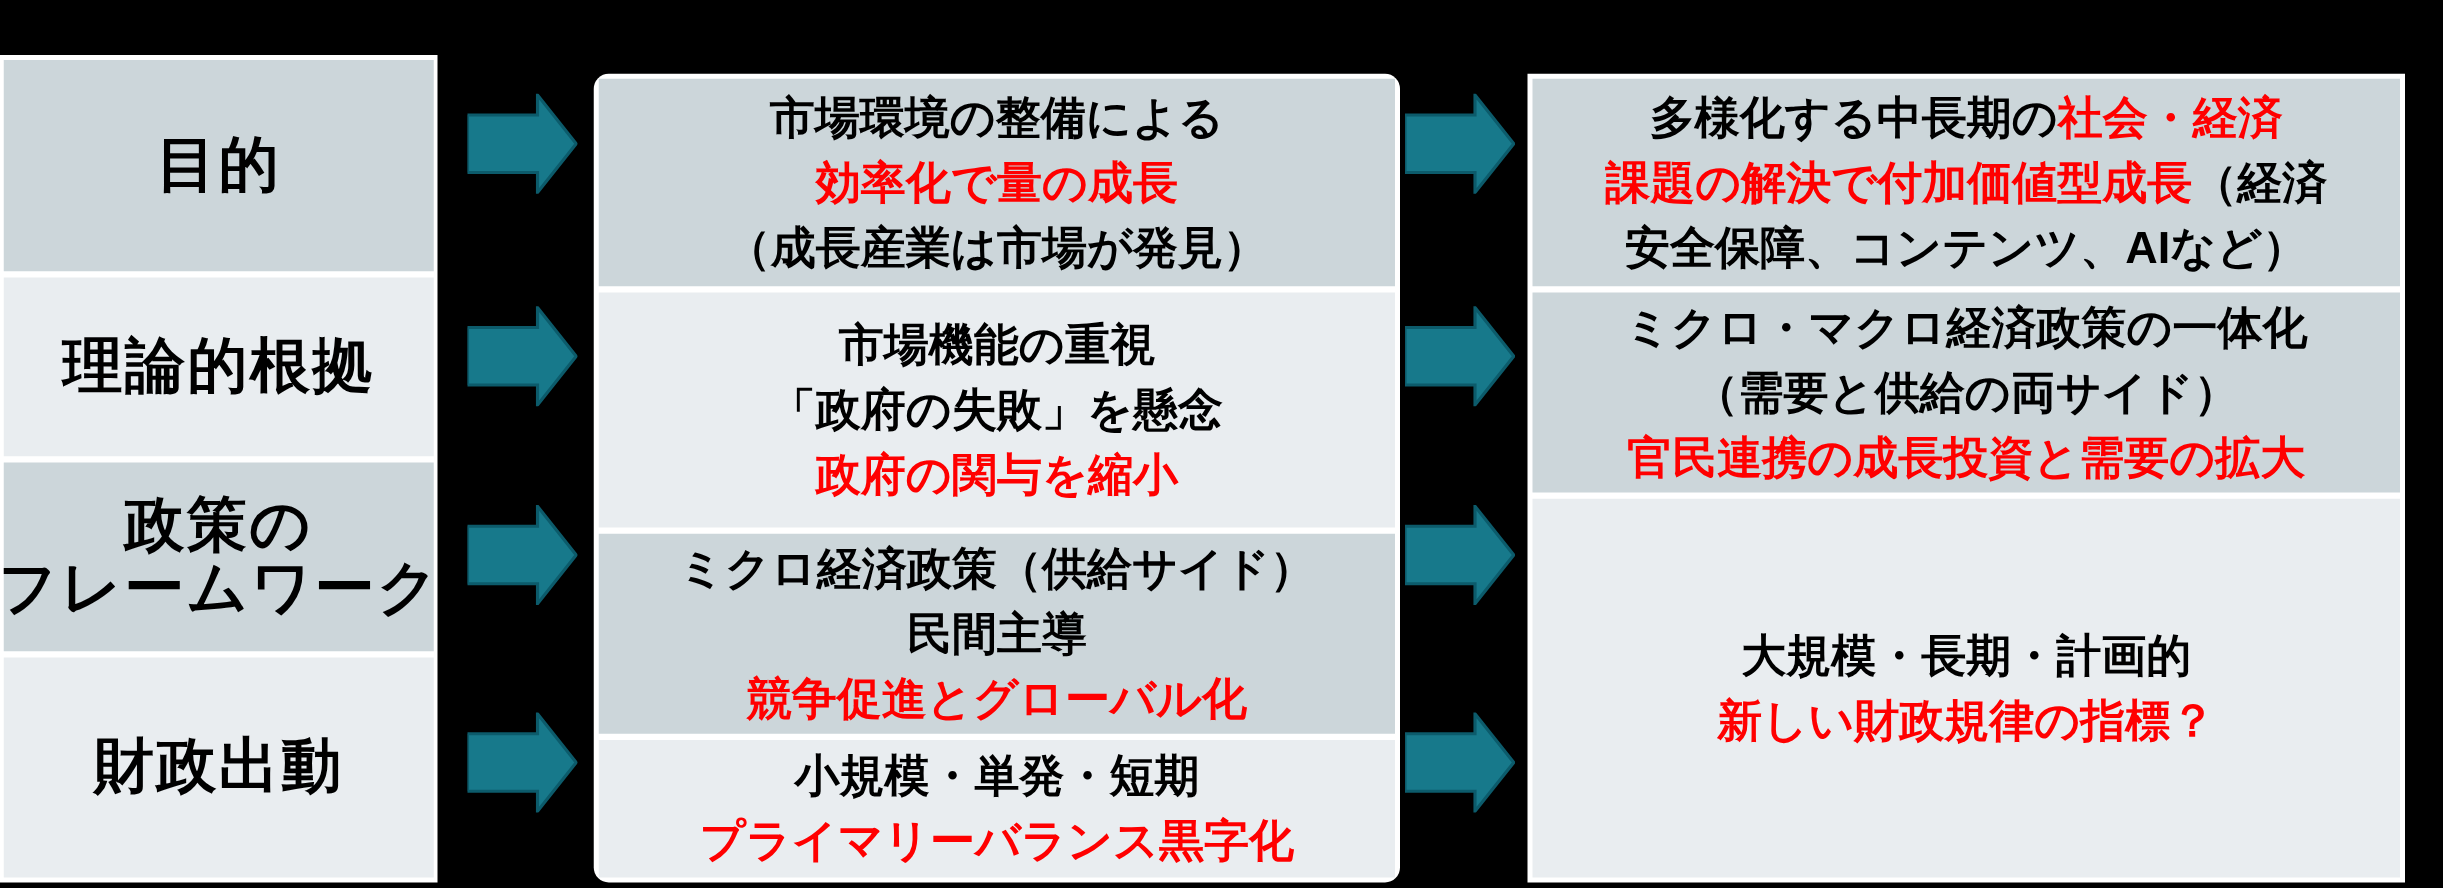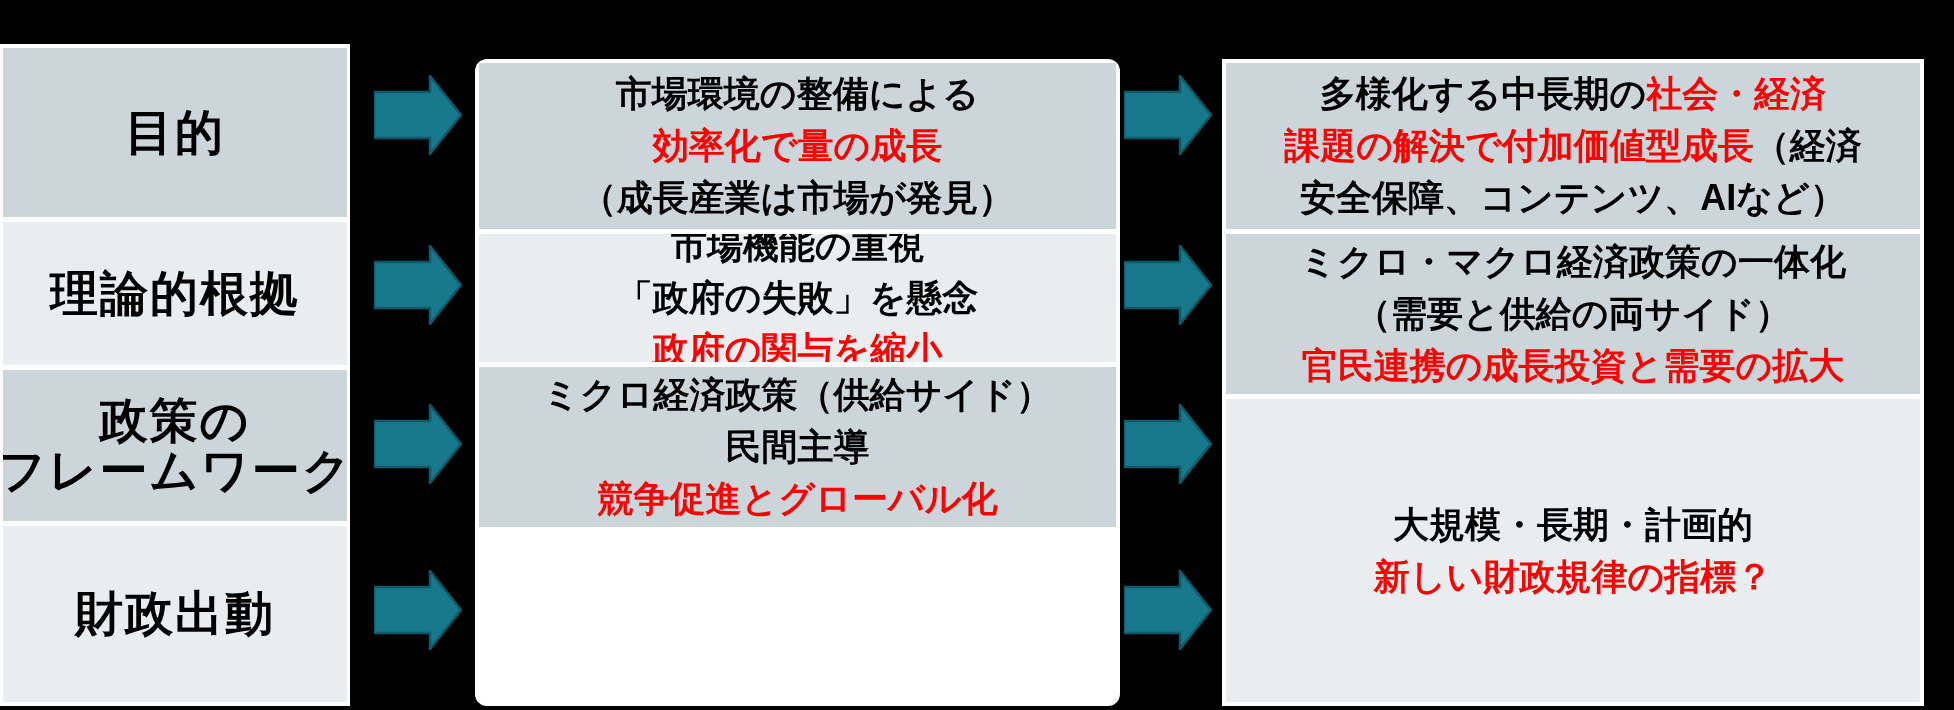--- a/index.html
+++ b/index.html
@@ -34,21 +34,21 @@
   }
   .row-dark{background:var(--row-dark,#ccd6da);}
   .row-light{background:var(--row-light,#e9edf0);}
 
   
   #left-col .r1{height:169px;}
   #left-col .r2{height:143px;justify-content:center;}
   #left-col .r3{height:151px;}
   #left-col .r4{flex:1;}
   .body-col .r1{height:166px;}
-  .body-col .r2{height:128px;text-align:center;}
+  .body-col .r2{height:188px;text-align:center;}
   .body-col .r3{height:160px;}
   .body-col .r4{flex:1;}
 
   .label-cell{font-size:48px;line-height:50px;letter-spacing:2px;}
   .text-cell{font-size:36px;line-height:52px;}
   .line{white-space:nowrap;}
   .c-black{color:#000;}
   .c-red{color:var(--red,#ff0000);}
 
   .arrow{position:absolute;width:88px;height:80px;display:block;}
@@ -89,20 +89,24 @@
     <div class="cell text-cell r2 row-light">
         <div class="line"><span class="c-black">市場機能の重視</span></div>
         <div class="line"><span class="c-black">「政府の失敗」を懸念</span></div>
         <div class="line"><span class="c-red">政府の関与を縮小</span></div>
       </div>
     <div class="cell text-cell r3 row-dark">
         <div class="line"><span class="c-black">ミクロ経済政策（供給サイド）</span></div>
         <div class="line"><span class="c-black">民間主導</span></div>
         <div class="line"><span class="c-red">競争促進とグローバル化</span></div>
       </div>
+    <div class="cell text-cell r4 row-light">
+        <div class="line"><span class="c-black">小規模・単発・短期</span></div>
+        <div class="line"><span class="c-red">プライマリーバランス黒字化</span></div>
+      </div>
   </div>
 
   <div id="right-col" class="col-wrap body-col">
     <div class="cell text-cell r1 row-dark">
         <div class="line"><span class="c-black">多様化する中長期の</span><span class="c-red">社会・経済</span></div>
         <div class="line"><span class="c-red">課題の解決で付加価値型成長</span><span class="c-black">（経済</span></div>
         <div class="line"><span class="c-black">安全保障、コンテンツ、AIなど）</span></div>
       </div>
     <div class="cell text-cell r3 row-dark">
         <div class="line"><span class="c-black">ミクロ・マクロ経済政策の一体化</span></div>

